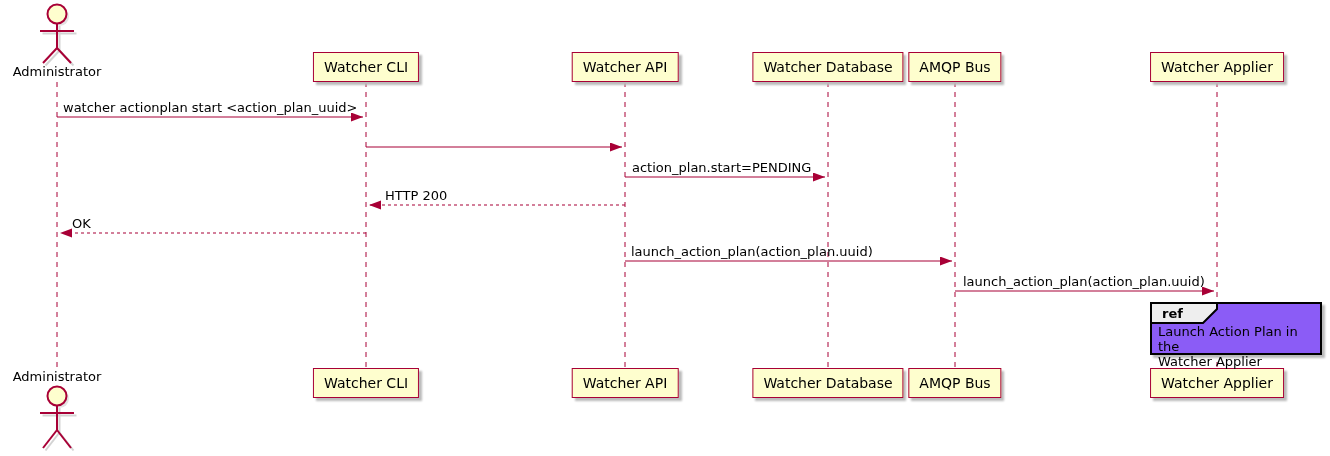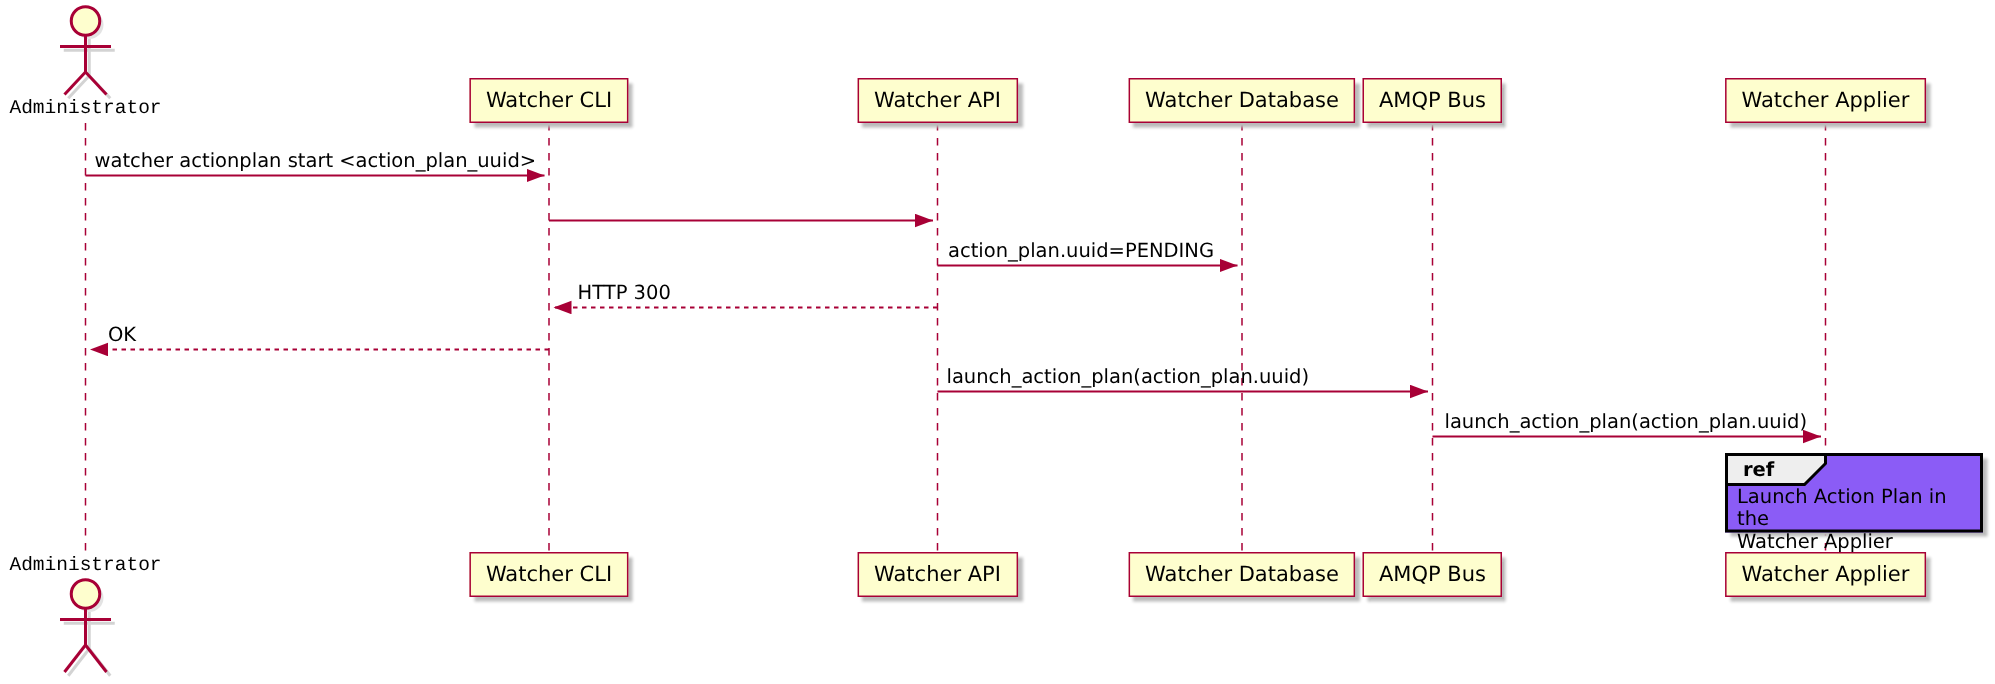--- a/index.html
+++ b/index.html
@@ -12,21 +12,21 @@
     position:absolute;transform:translateX(-50%);
     background:#FEFECE;border:1.6px solid #A80036;
     box-shadow:3px 3px 2px #BBBBBB;
     font-size:14px;color:#000;
     height:30px;box-sizing:border-box;padding:2px 10px;
     display:flex;align-items:center;justify-content:center;
     white-space:nowrap;z-index:2;
   }
   .actor-label{
     position:absolute;transform:translateX(-50%);
-    font-size:13px;white-space:nowrap;z-index:2;font-family:Liberation Mono, monospace;
+    font-size:13px;white-space:nowrap;z-index:2;
   }
   .msg{
     position:absolute;font-size:13px;white-space:nowrap;z-index:2;
   }
   .ref-box{
     position:absolute;left:1150px;top:302px;width:172px;height:53px;
     box-sizing:border-box;background:#8b5cf6;border:2px solid #000;
     box-shadow:3px 3px 2px #BBBBBB;z-index:3;
   }
   .ref-tab{position:absolute;left:-2px;top:-2px;}
@@ -110,22 +110,22 @@
   <div class="participant" style="left:955px;top:52px">AMQP Bus</div>
   <div class="participant" style="left:1217px;top:52px">Watcher Applier</div>
 
   <div class="participant" style="left:366px;top:368px">Watcher CLI</div>
   <div class="participant" style="left:625px;top:368px">Watcher API</div>
   <div class="participant" style="left:828px;top:368px">Watcher Database</div>
   <div class="participant" style="left:955px;top:368px">AMQP Bus</div>
   <div class="participant" style="left:1217px;top:368px">Watcher Applier</div>
 
   <div class="msg" style="left:63px;top:100px">watcher actionplan start &lt;action_plan_uuid&gt;</div>
-  <div class="msg" style="left:632px;top:160px">action_plan.uuid=PENDING</div>
-  <div class="msg" style="left:385px;top:188px">HTTP 300</div>
+  <div class="msg" style="left:632px;top:160px">action_plan.start=PENDING</div>
+  <div class="msg" style="left:385px;top:188px">HTTP 200</div>
   <div class="msg" style="left:72px;top:216px">OK</div>
   <div class="msg" style="left:631px;top:244px">launch_action_plan(action_plan.uuid)</div>
   <div class="msg" style="left:963px;top:274px">launch_action_plan(action_plan.uuid)</div>
 
   <div class="ref-box">
     <svg class="ref-tab" width="72" height="24">
       <polygon points="1,1 67,1 67,7 53,21 1,21" fill="#EEEEEE" stroke="#000000" stroke-width="2"></polygon>
     </svg>
     <div class="ref-kw">ref</div>
     <div class="ref-text">Launch Action Plan in the

